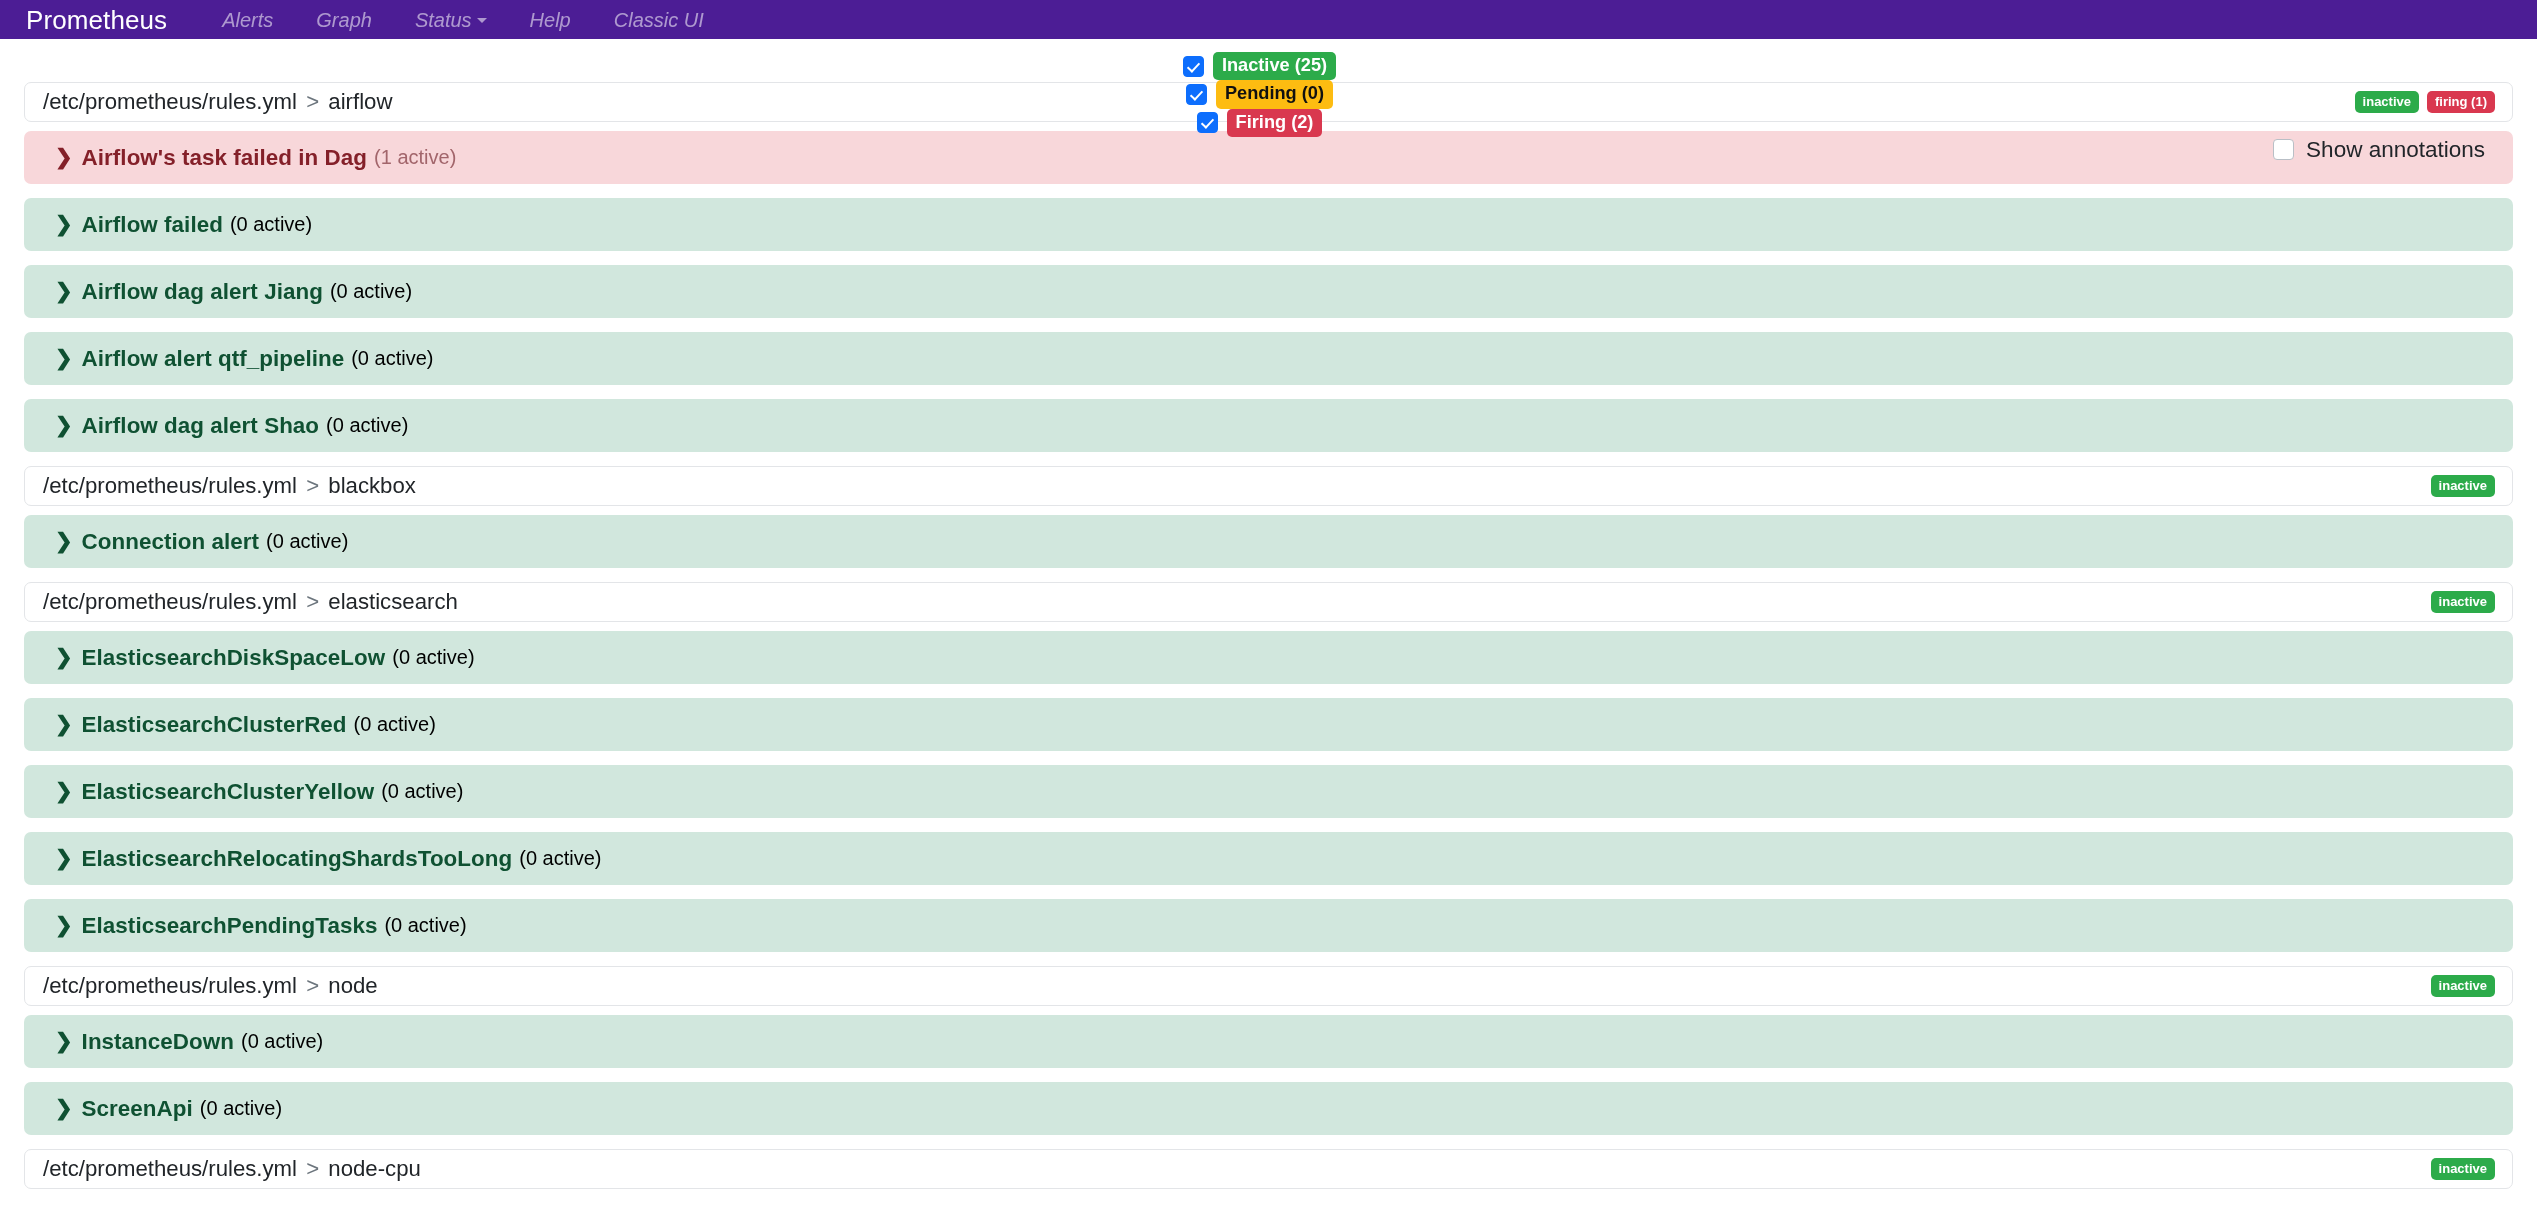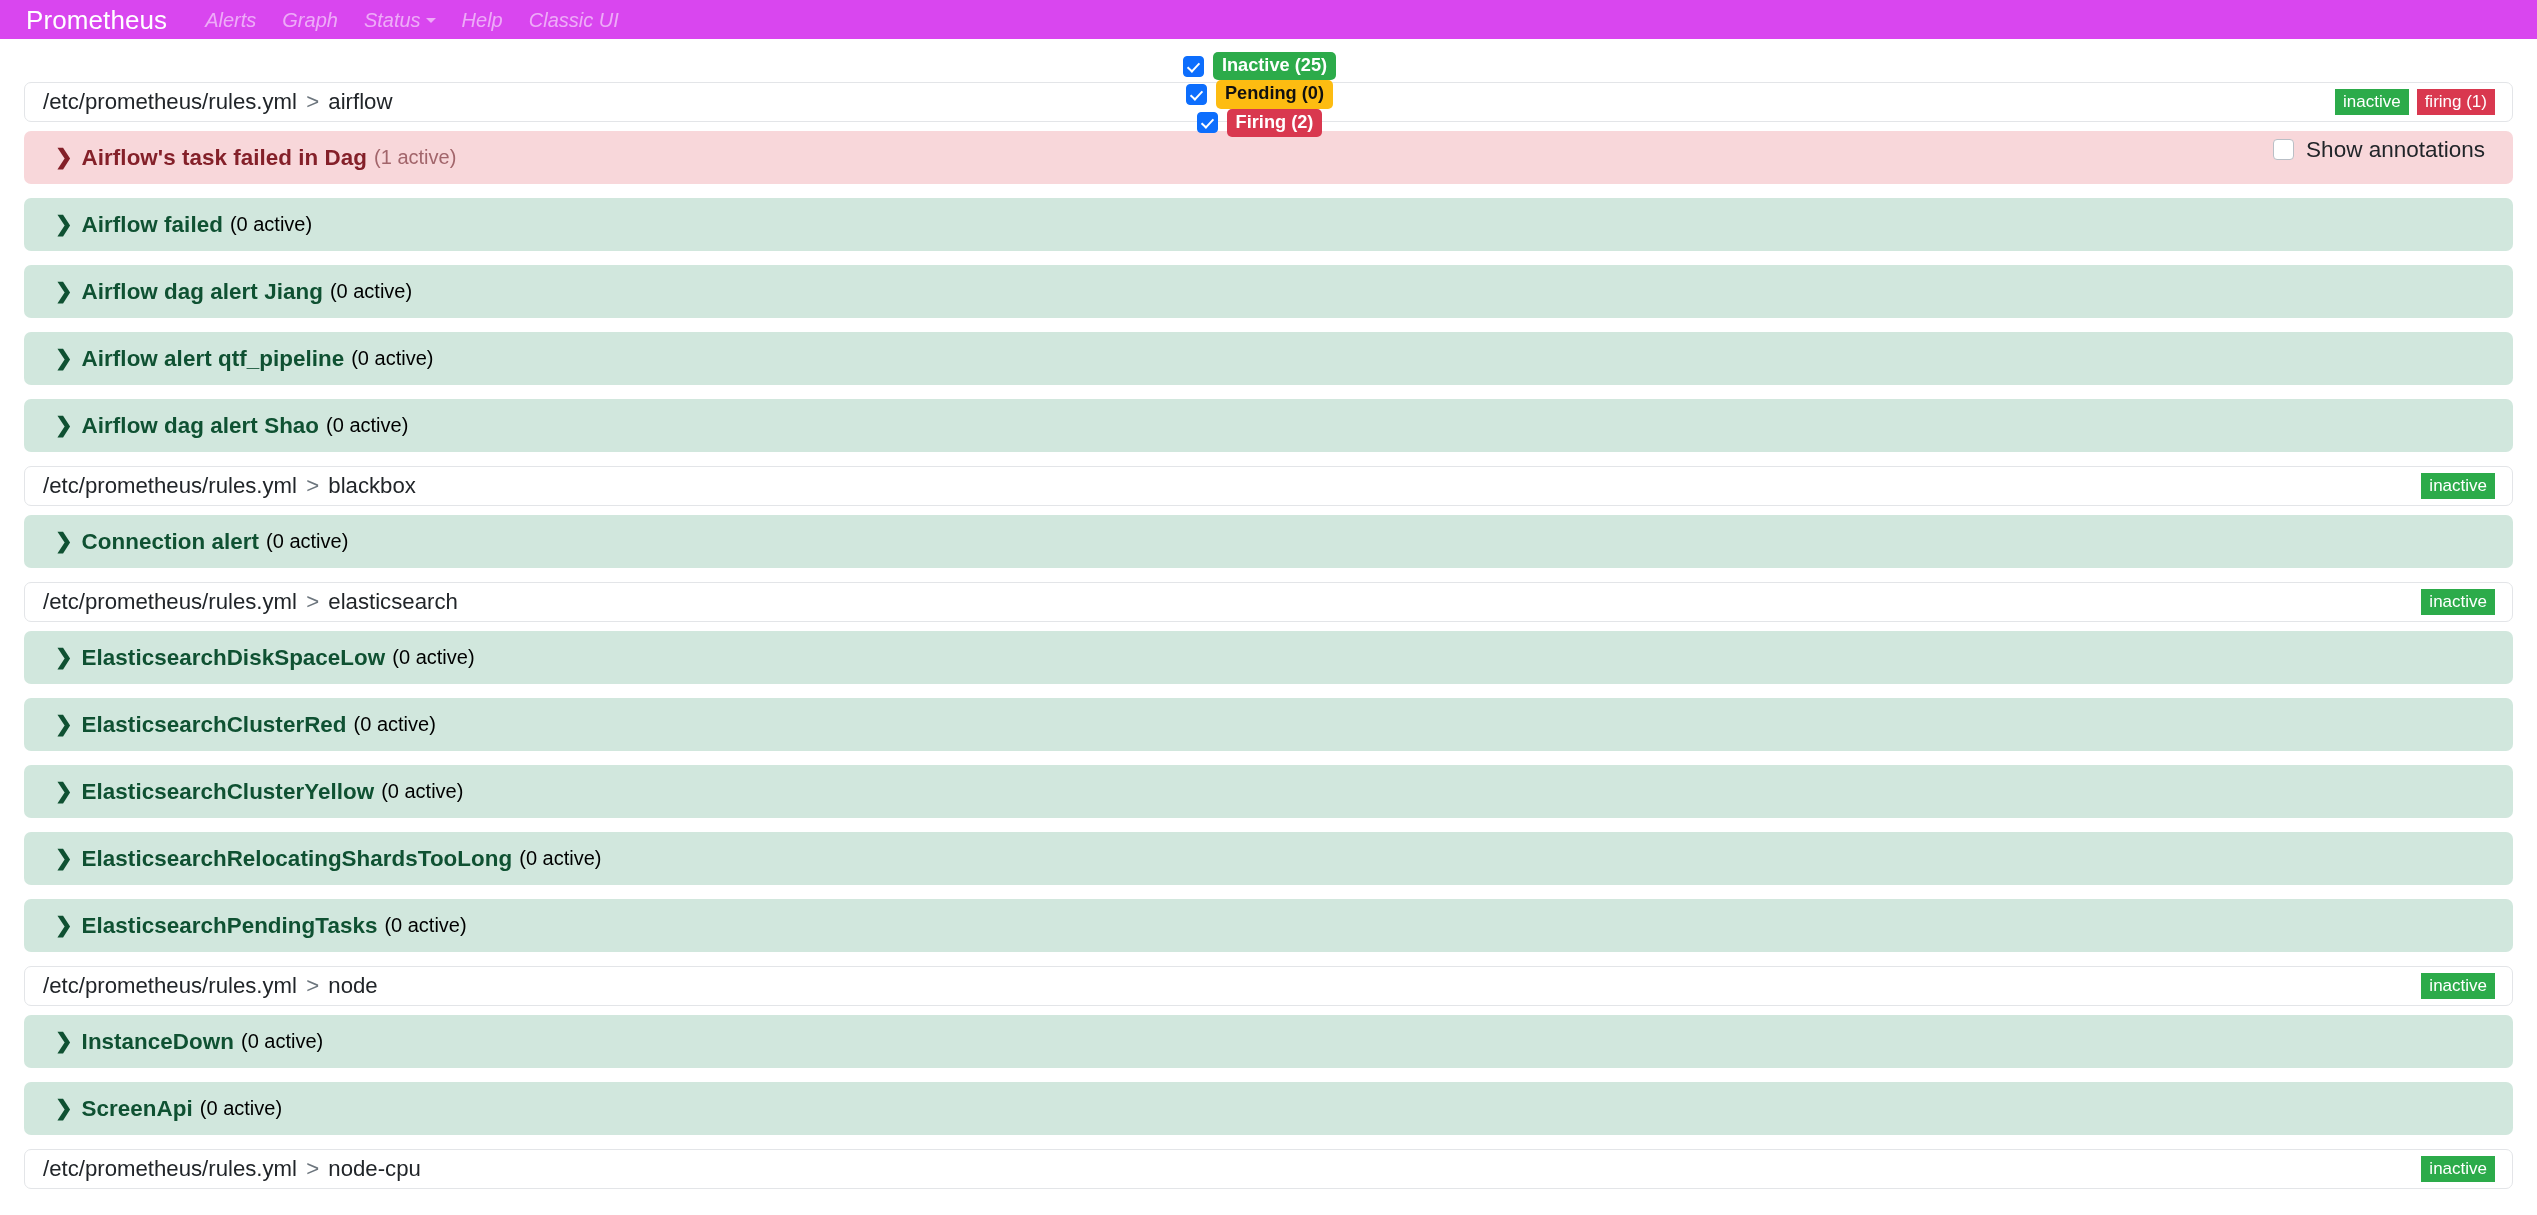--- a/index.html
+++ b/index.html
@@ -15,25 +15,25 @@
     width: 2537px;
     height: 1215px;
     overflow: hidden;
     font-size: 22.7px;
     color: #212529;
   }
 
   
   .navbar {
     height: 39px;
-    background: #d946ef;
+    background: #4c1d95;
     display: flex;
     align-items: center;
     padding: 0 0 0 26px;
-    gap: 0;
+    gap: 17px;
     text-align: center;
   }
   .brand {
     color: #ffffff;
     font-size: 26px;
     line-height: 1;
     letter-spacing: 0.1px;
     margin-right: 38px;
     cursor: pointer;
   }
@@ -149,24 +149,24 @@
   }
   .group-path .sep { color: #6c757d; padding: 0 3px; }
   .group-badges {
     margin-left: auto;
     display: flex;
     align-items: center;
     gap: 8px;
   }
   .sbadge {
     display: inline-block;
-    font-size: 17px;
-    font-weight: normal;
+    font-size: 13px;
+    font-weight: bold;
     color: #fff;
-    border-radius: 0;
+    border-radius: 5px;
     padding: 3.5px 8px 4.5px 8px;
     line-height: 1.05;
     white-space: nowrap;
   }
   .sbadge.green { background: #2cab4a; }
   .sbadge.red   { background: #d9384f; }
 
   .alert-row {
     border-radius: 7px;
     height: 53px;

